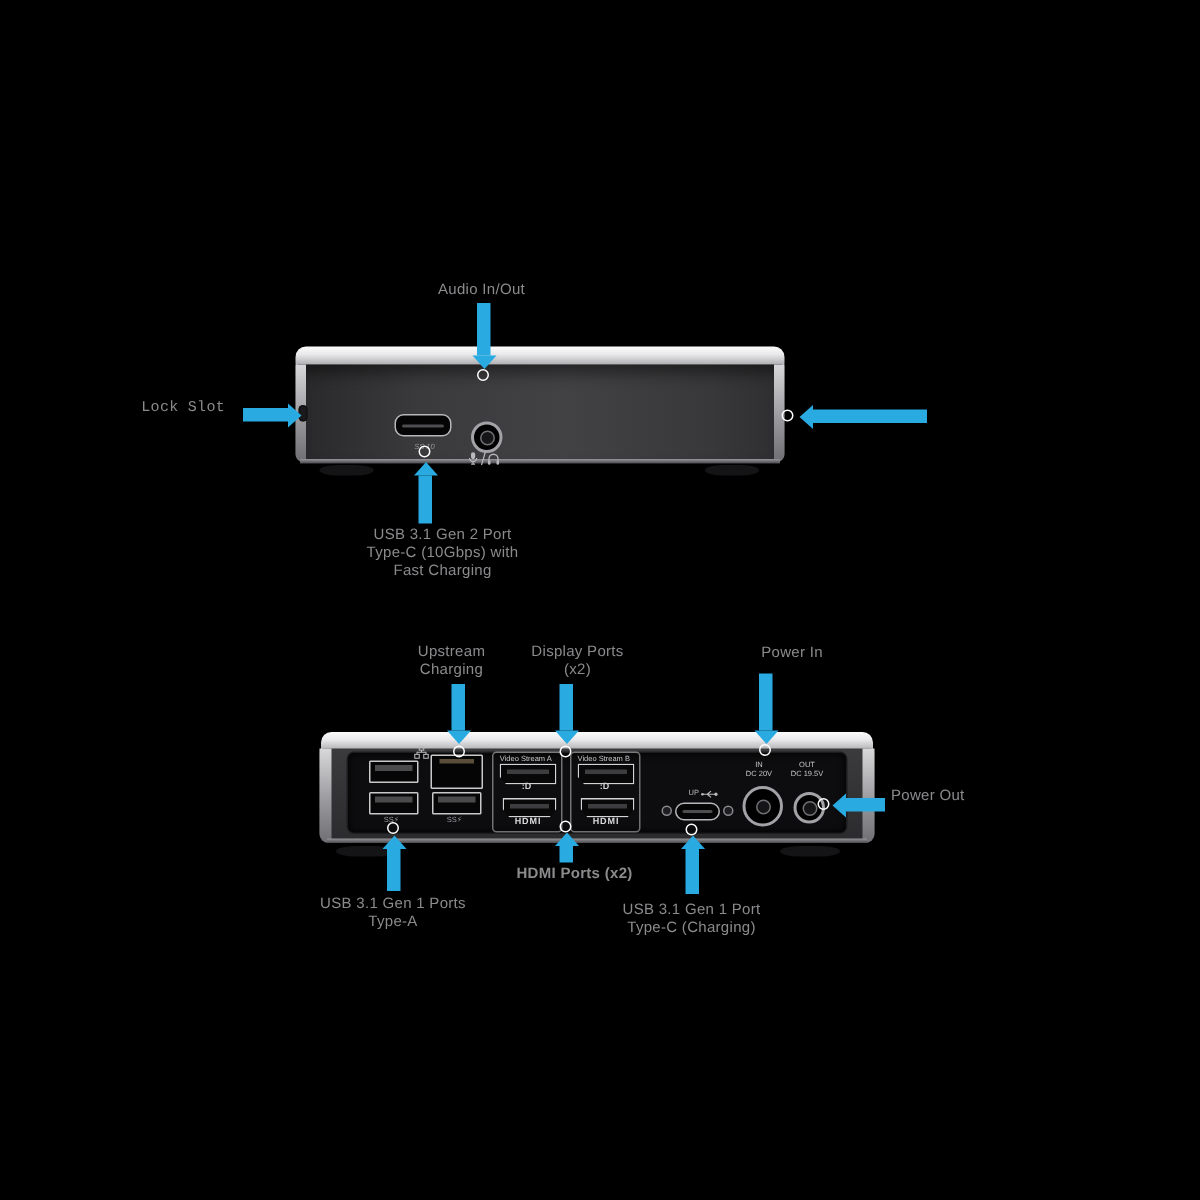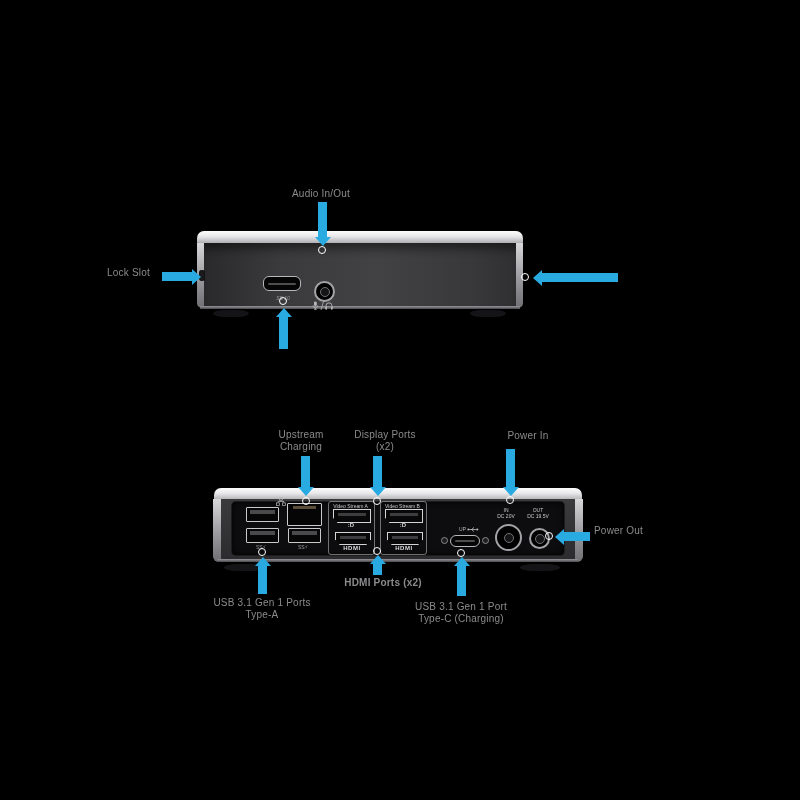--- a/index.html
+++ b/index.html
@@ -93,25 +93,30 @@
       <rect x="19" y="5.8" width="1.7" height="3" rx="0.8" fill="#b9b9bb"></rect>
     </svg>
   </div>
 
   <div class="lbl c" style="left:321px;top:188px;">
     <div>Audio In/Out</div>
   </div>
   <div class="arrow ar-d" style="left:318px;top:202px;width:9px;height:35px;"></div>
   <div class="ring" style="left:318px;top:246px;"></div>
 
-  <div class="lbl rt" style="left:90px;top:267px;width:60px;">
+  <div class="lbl rt" style="left:90px;top:267px;width:60px;font-family:Liberation Mono, monospace;">
     <div>Lock Slot</div>
   </div>
   <div class="arrow ar-r" style="left:162px;top:272px;width:30px;height:9px;"></div>
 
+  <div class="lbl c" style="left:295px;top:351px;">
+    <div>USB 3.1 Gen 2 Port</div>
+    <div>Type-C (10Gbps) with</div>
+    <div>Fast Charging</div>
+  </div>
   <div class="arrow ar-u" style="left:279px;top:317px;width:9px;height:32px;"></div>
   <div class="ring" style="left:279px;top:297px;"></div>
 
   <div class="arrow ar-l" style="left:542px;top:273px;width:76px;height:9px;"></div>
   <div class="ring" style="left:521px;top:273px;"></div>
 
   <div>
     <div class="band" style="left:214px;top:488px;width:368px;height:13px;border-radius:7px 7px 2px 2px;"></div>
     <div class="body-back" style="left:213px;top:499px;width:370px;height:63px;border-radius:3px 3px 6px 6px;"></div>
     <div class="sidestrip" style="left:213px;top:499px;width:8px;height:63px;border-radius:0 0 0 6px;"></div>

